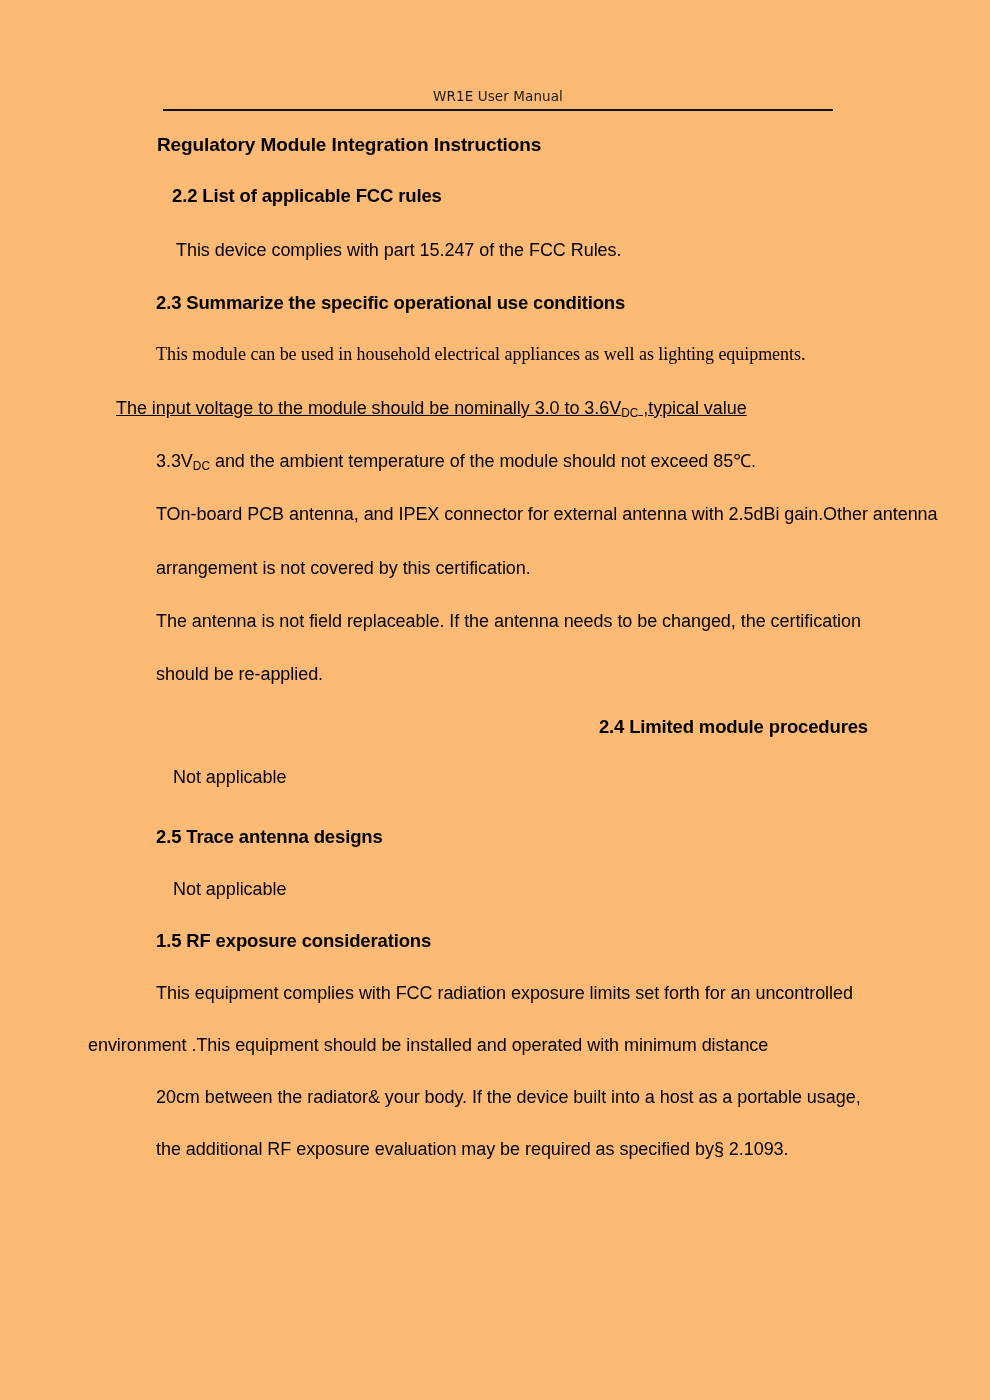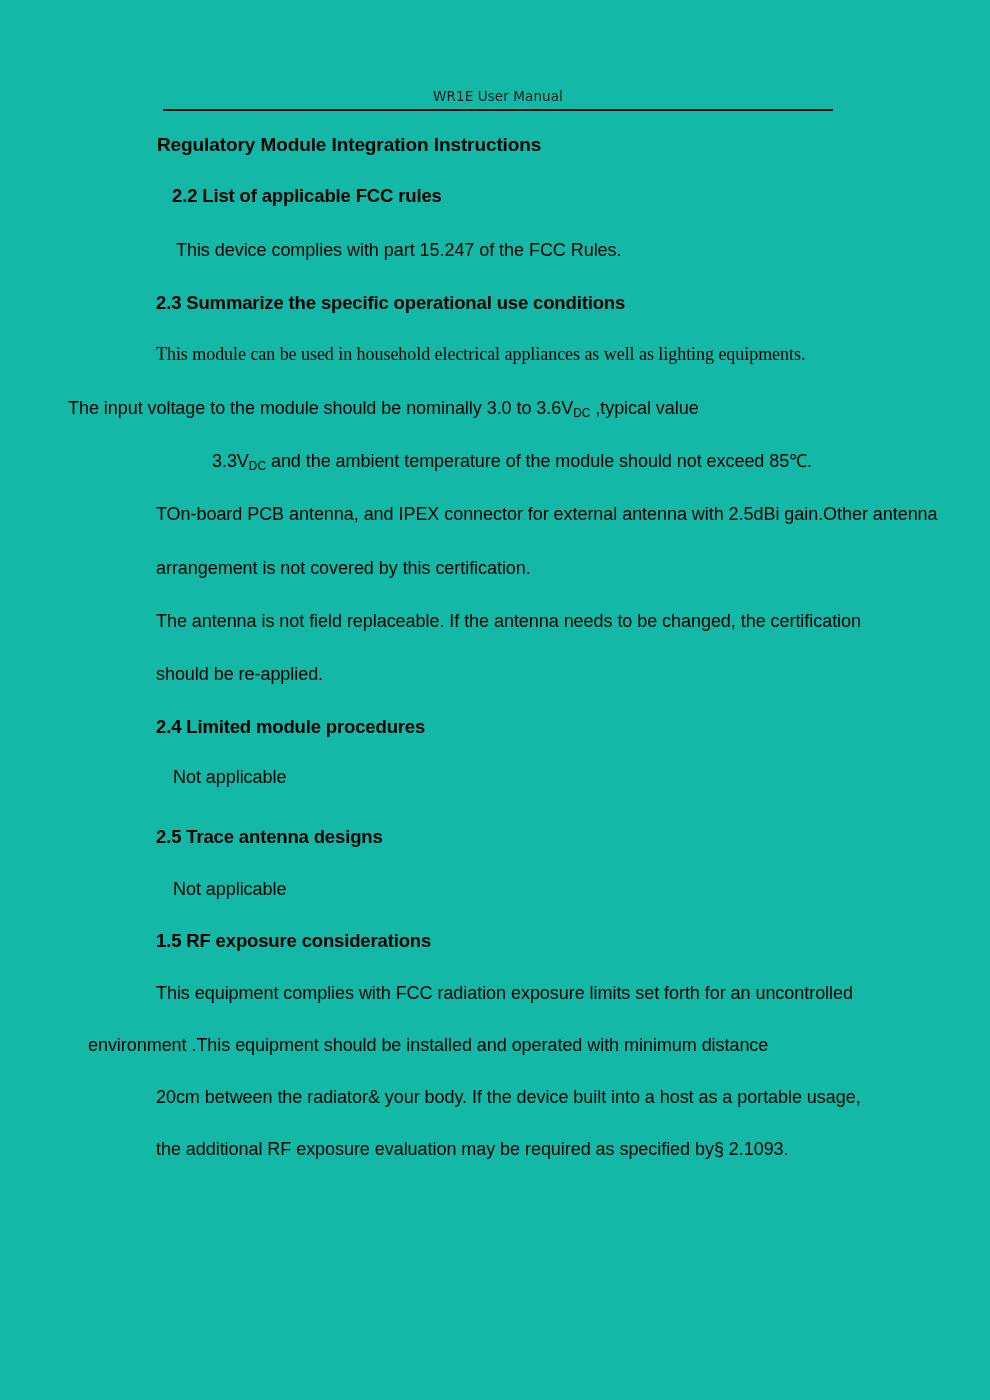--- a/index.html
+++ b/index.html
@@ -4,21 +4,21 @@
 <style>
   html, body {
     margin: 0;
     padding: 0;
     background: #ffffff;
   }
   .page {
     position: relative;
     width: 990px;
     height: 1400px;
-    background: #14b8a6;
+    background: #fdba74;
     font-family: "Liberation Sans", sans-serif;
     color: #000000;
     overflow: hidden;
   }
 
   
   .header-block {
     position: absolute;
     left: 163px;
     top: 88px;
@@ -106,40 +106,40 @@
       <p class="body-line" style="margin-left:168px;">This device complies with part 15.247 of the FCC Rules.</p>
     </div>
 
     <div class="ln" style="top:159px;">
       <h2 class="section-heading" style="margin-left:148px;">2.3 Summarize the specific operational use conditions</h2>
     </div>
     <div class="ln" style="top:210px;font-family:Liberation Serif, serif;">
       <p class="body-line" style="margin-left:148px;">This module can be used in household electrical appliances as well as lighting equipments.</p>
     </div>
     <div class="ln" style="top:264px;">
-      <p class="body-line" style="margin-left:60px;"><span>The input voltage to the module should be nominally  3.0 to 3.6V</span><sub>DC</sub><span> ,typical value</span></p>
+      <p class="body-line" style="margin-left:108px;text-decoration:underline;"><span>The input voltage to the module should be nominally  3.0 to 3.6V</span><sub>DC</sub><span> ,typical value</span></p>
     </div>
-    <div class="ln" style="top:317px;text-align:center;">
+    <div class="ln" style="top:317px;">
       <p class="body-line" style="margin-left:148px;"><span>3.3V</span><sub>DC</sub><span> and the ambient temperature of the module should not exceed 85℃.</span></p>
     </div>
     <div class="ln" style="top:370px;">
       <p class="body-line" style="margin-left:148px;">TOn-board PCB antenna, and IPEX connector for external antenna with 2.5dBi gain.Other antenna</p>
     </div>
     <div class="ln" style="top:424px;">
       <p class="body-line" style="margin-left:148px;">arrangement is not covered by this certification.</p>
     </div>
     <div class="ln" style="top:477px;">
       <p class="body-line" style="margin-left:148px;">The antenna is not field replaceable. If the antenna needs to be changed, the certification</p>
     </div>
     <div class="ln" style="top:530px;">
       <p class="body-line" style="margin-left:148px;">should be re-applied.</p>
     </div>
 
     <div class="ln" style="top:583px;">
-      <h2 class="section-heading" style="margin-left:148px;">2.4 Limited module procedures</h2>
+      <h2 class="section-heading" style="margin-left:148px;text-align:right;">2.4 Limited module procedures</h2>
     </div>
     <div class="ln" style="top:633px;">
       <p class="body-line" style="margin-left:165px;">Not applicable</p>
     </div>
 
     <div class="ln" style="top:693px;">
       <h2 class="section-heading" style="margin-left:148px;">2.5 Trace antenna designs</h2>
     </div>
     <div class="ln" style="top:745px;">
       <p class="body-line" style="margin-left:165px;">Not applicable</p>

